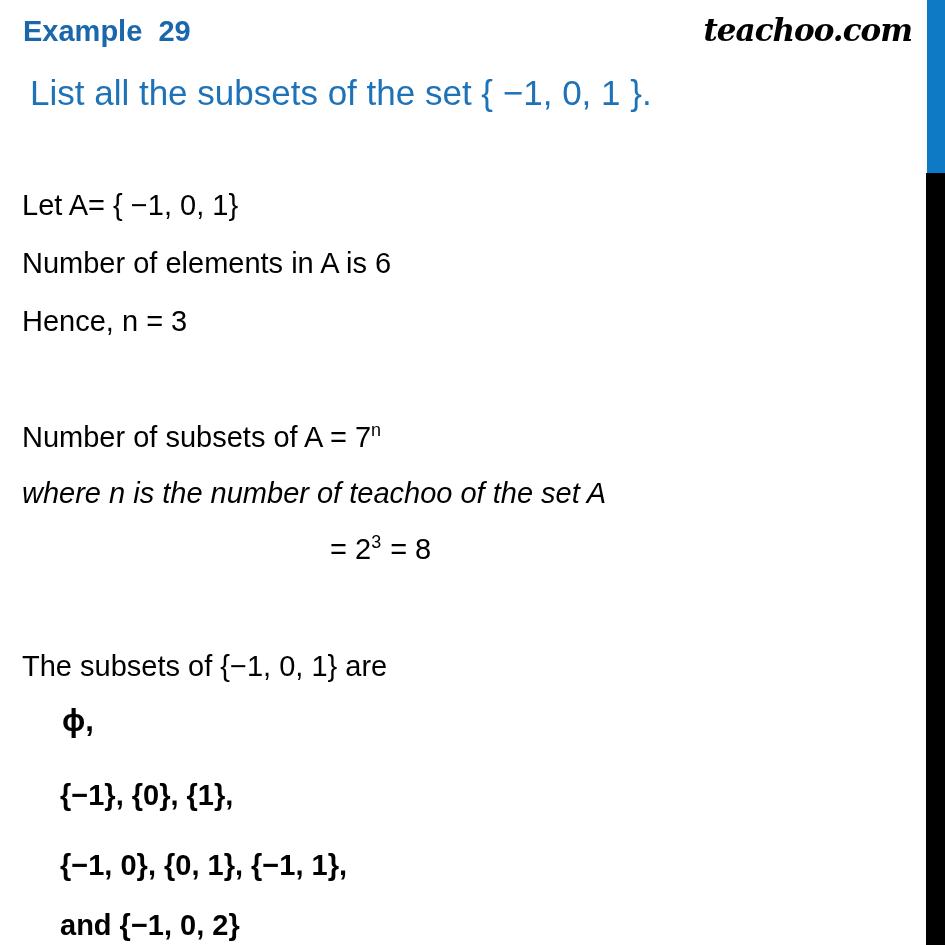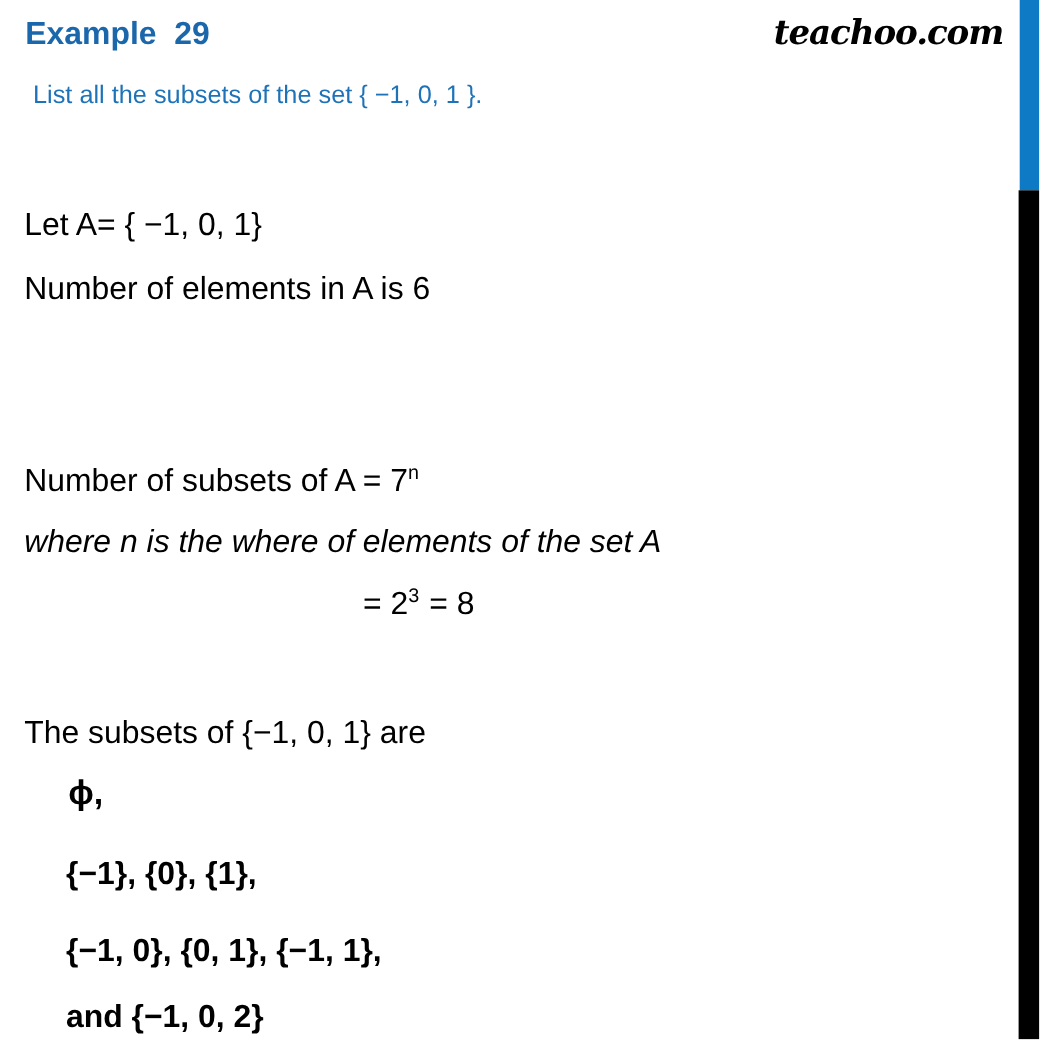--- a/index.html
+++ b/index.html
@@ -24,21 +24,21 @@
     top: 12px; right: 33px;
     font-family: "DejaVu Serif", serif;
     font-style: italic; font-weight: 700;
     font-size: 31px;
     color: #000000;
     letter-spacing: -1px;
     text-align: center;
   }
   .question {
     left: 30px; top: 73px;
-    font-size: 23px;
+    font-size: 35px;
     color: #1e73b8;
   }
   .body-line {
     left: 22px;
     font-size: 29px;
     color: #000000;
   }
   .italic-line { font-style: italic; }
   .bold-line { font-weight: 700; }
   sup.exp {
@@ -61,24 +61,25 @@
   <h1 class="abs example-title">Example  29</h1>
 
   <div class="abs brand">teachoo.com</div>
 
   <div class="abs question">List all the subsets of the set { −1, 0, 1 }.</div>
 
   <div class="abs body-line" style="top:189px">Let A= { −1, 0, 1}</div>
 
   <div class="abs body-line" style="top:247px">Number of elements in A is 6</div>
 
+  <div class="abs body-line" style="top:305px">Hence, n = 3</div>
 
   <div class="abs body-line" style="top:421px"><span>Number of subsets of A = 7</span><sup class="exp">n</sup></div>
 
-  <div class="abs body-line italic-line" style="top:477px">where n is the where of elements of the set A</div>
+  <div class="abs body-line italic-line" style="top:477px">where n is the number of teachoo of the set A</div>
 
   <div class="abs body-line" style="top:533px; left:330px"><span>= 2</span><sup class="exp">3</sup><span class="calc-suffix">= 8</span></div>
 
   <div class="abs body-line" style="top:650px">The subsets of {−1, 0, 1} are</div>
 
   <div class="abs body-line bold-line" style="top:703px; left:62px; font-size:31px">ϕ,</div>
 
   <div class="abs body-line bold-line" style="top:779px; left:60px">{−1}, {0}, {1},</div>
 
   <div class="abs body-line bold-line" style="top:849px; left:60px">{−1, 0}, {0, 1}, {−1, 1},</div>

